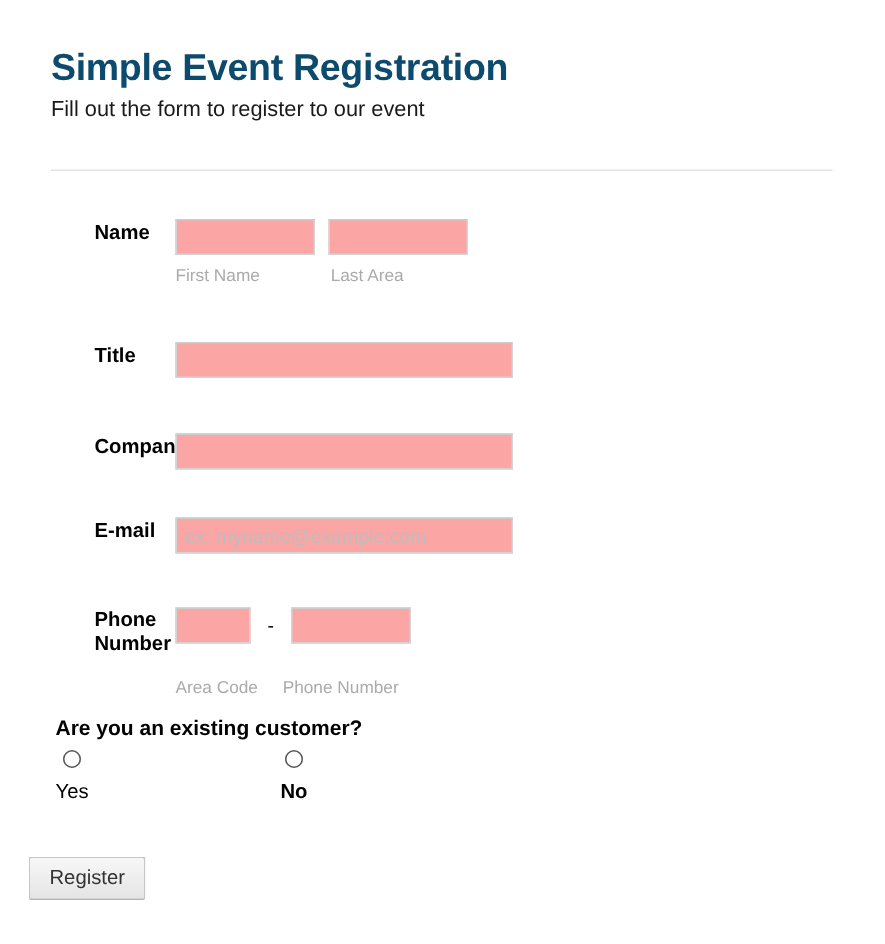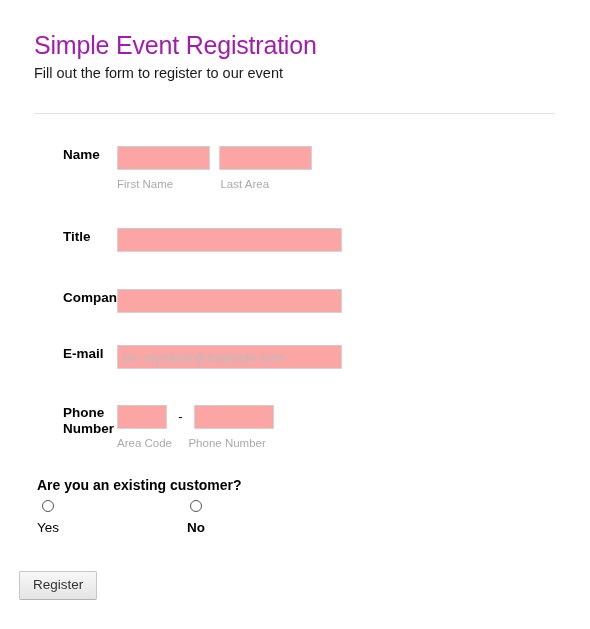--- a/index.html
+++ b/index.html
@@ -24,24 +24,24 @@
   
   .header {
     position: absolute;
     left: 34px;
     top: 30px;
     width: 521px;
   }
   .form-title {
     margin: 0;
     font-size: 25px;
-    font-weight: normal;
+    font-weight: bold;
     line-height: 30px;
     letter-spacing: -0.2px;
-    color: #a21caf;
+    color: #0c4a6e;
   }
   .form-subtitle {
     margin: 4px 0 0 0;
     font-size: 14.5px;
     font-weight: normal;
     line-height: 18px;
     color: #1a1a1a;
   }
   .divider {
     position: absolute;
@@ -121,21 +121,21 @@
   #row-name .sub-row { position: absolute; left: 83px; top: 28px; }
   #row-name .sub-first { width: 99px; }
   #row-name .sub-last { width: 99px; }
 
   #row-title { top: 228px; }
   #row-company { top: 289px; }
   #row-email { top: 345px; }
 
   #row-phone { top: 405px; }
   #row-phone .field-label { width: 80px; line-height: 16px; }
-  #row-phone .sub-row { position: absolute; left: 83px; top: 28px; }
+  #row-phone .sub-row { position: absolute; left: 83px; top: 44px; }
   #row-phone .sub-area { width: 67px; }
   #row-phone .sub-num { width: 100px; }
 
   
   .question {
     position: absolute;
     left: 37px;
     top: 476px;
     font-size: 14px;
     font-weight: bold;

